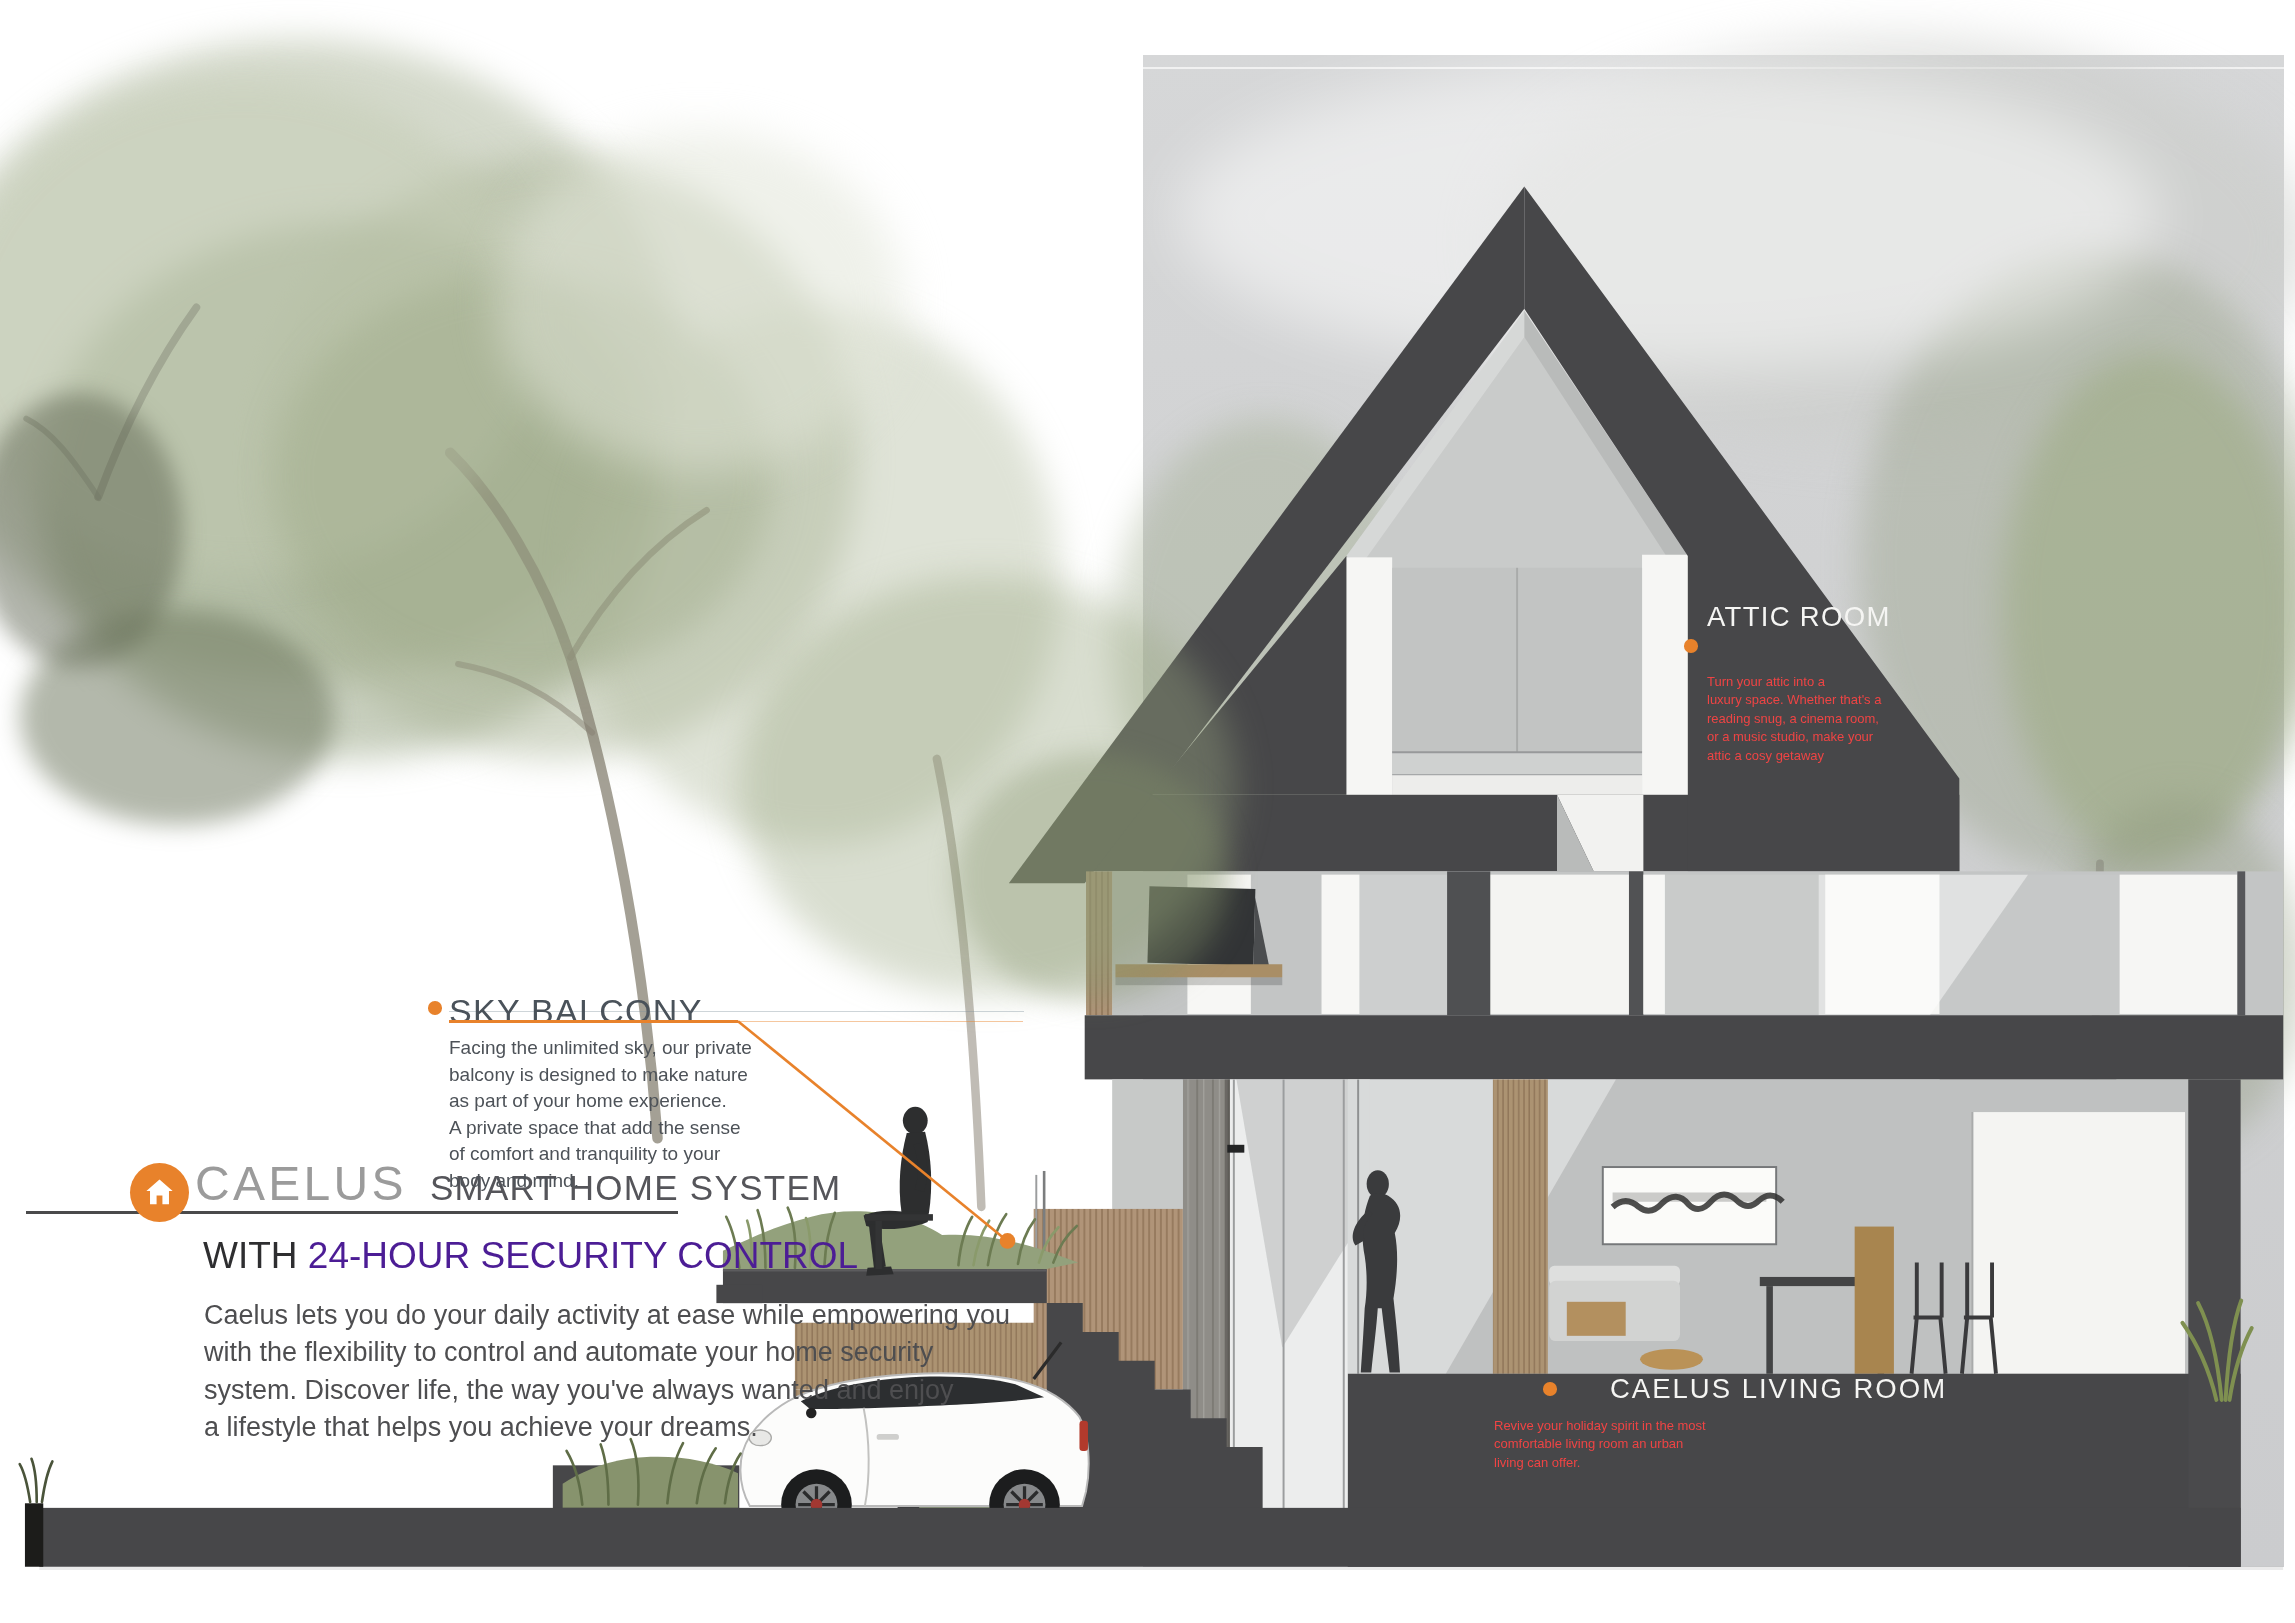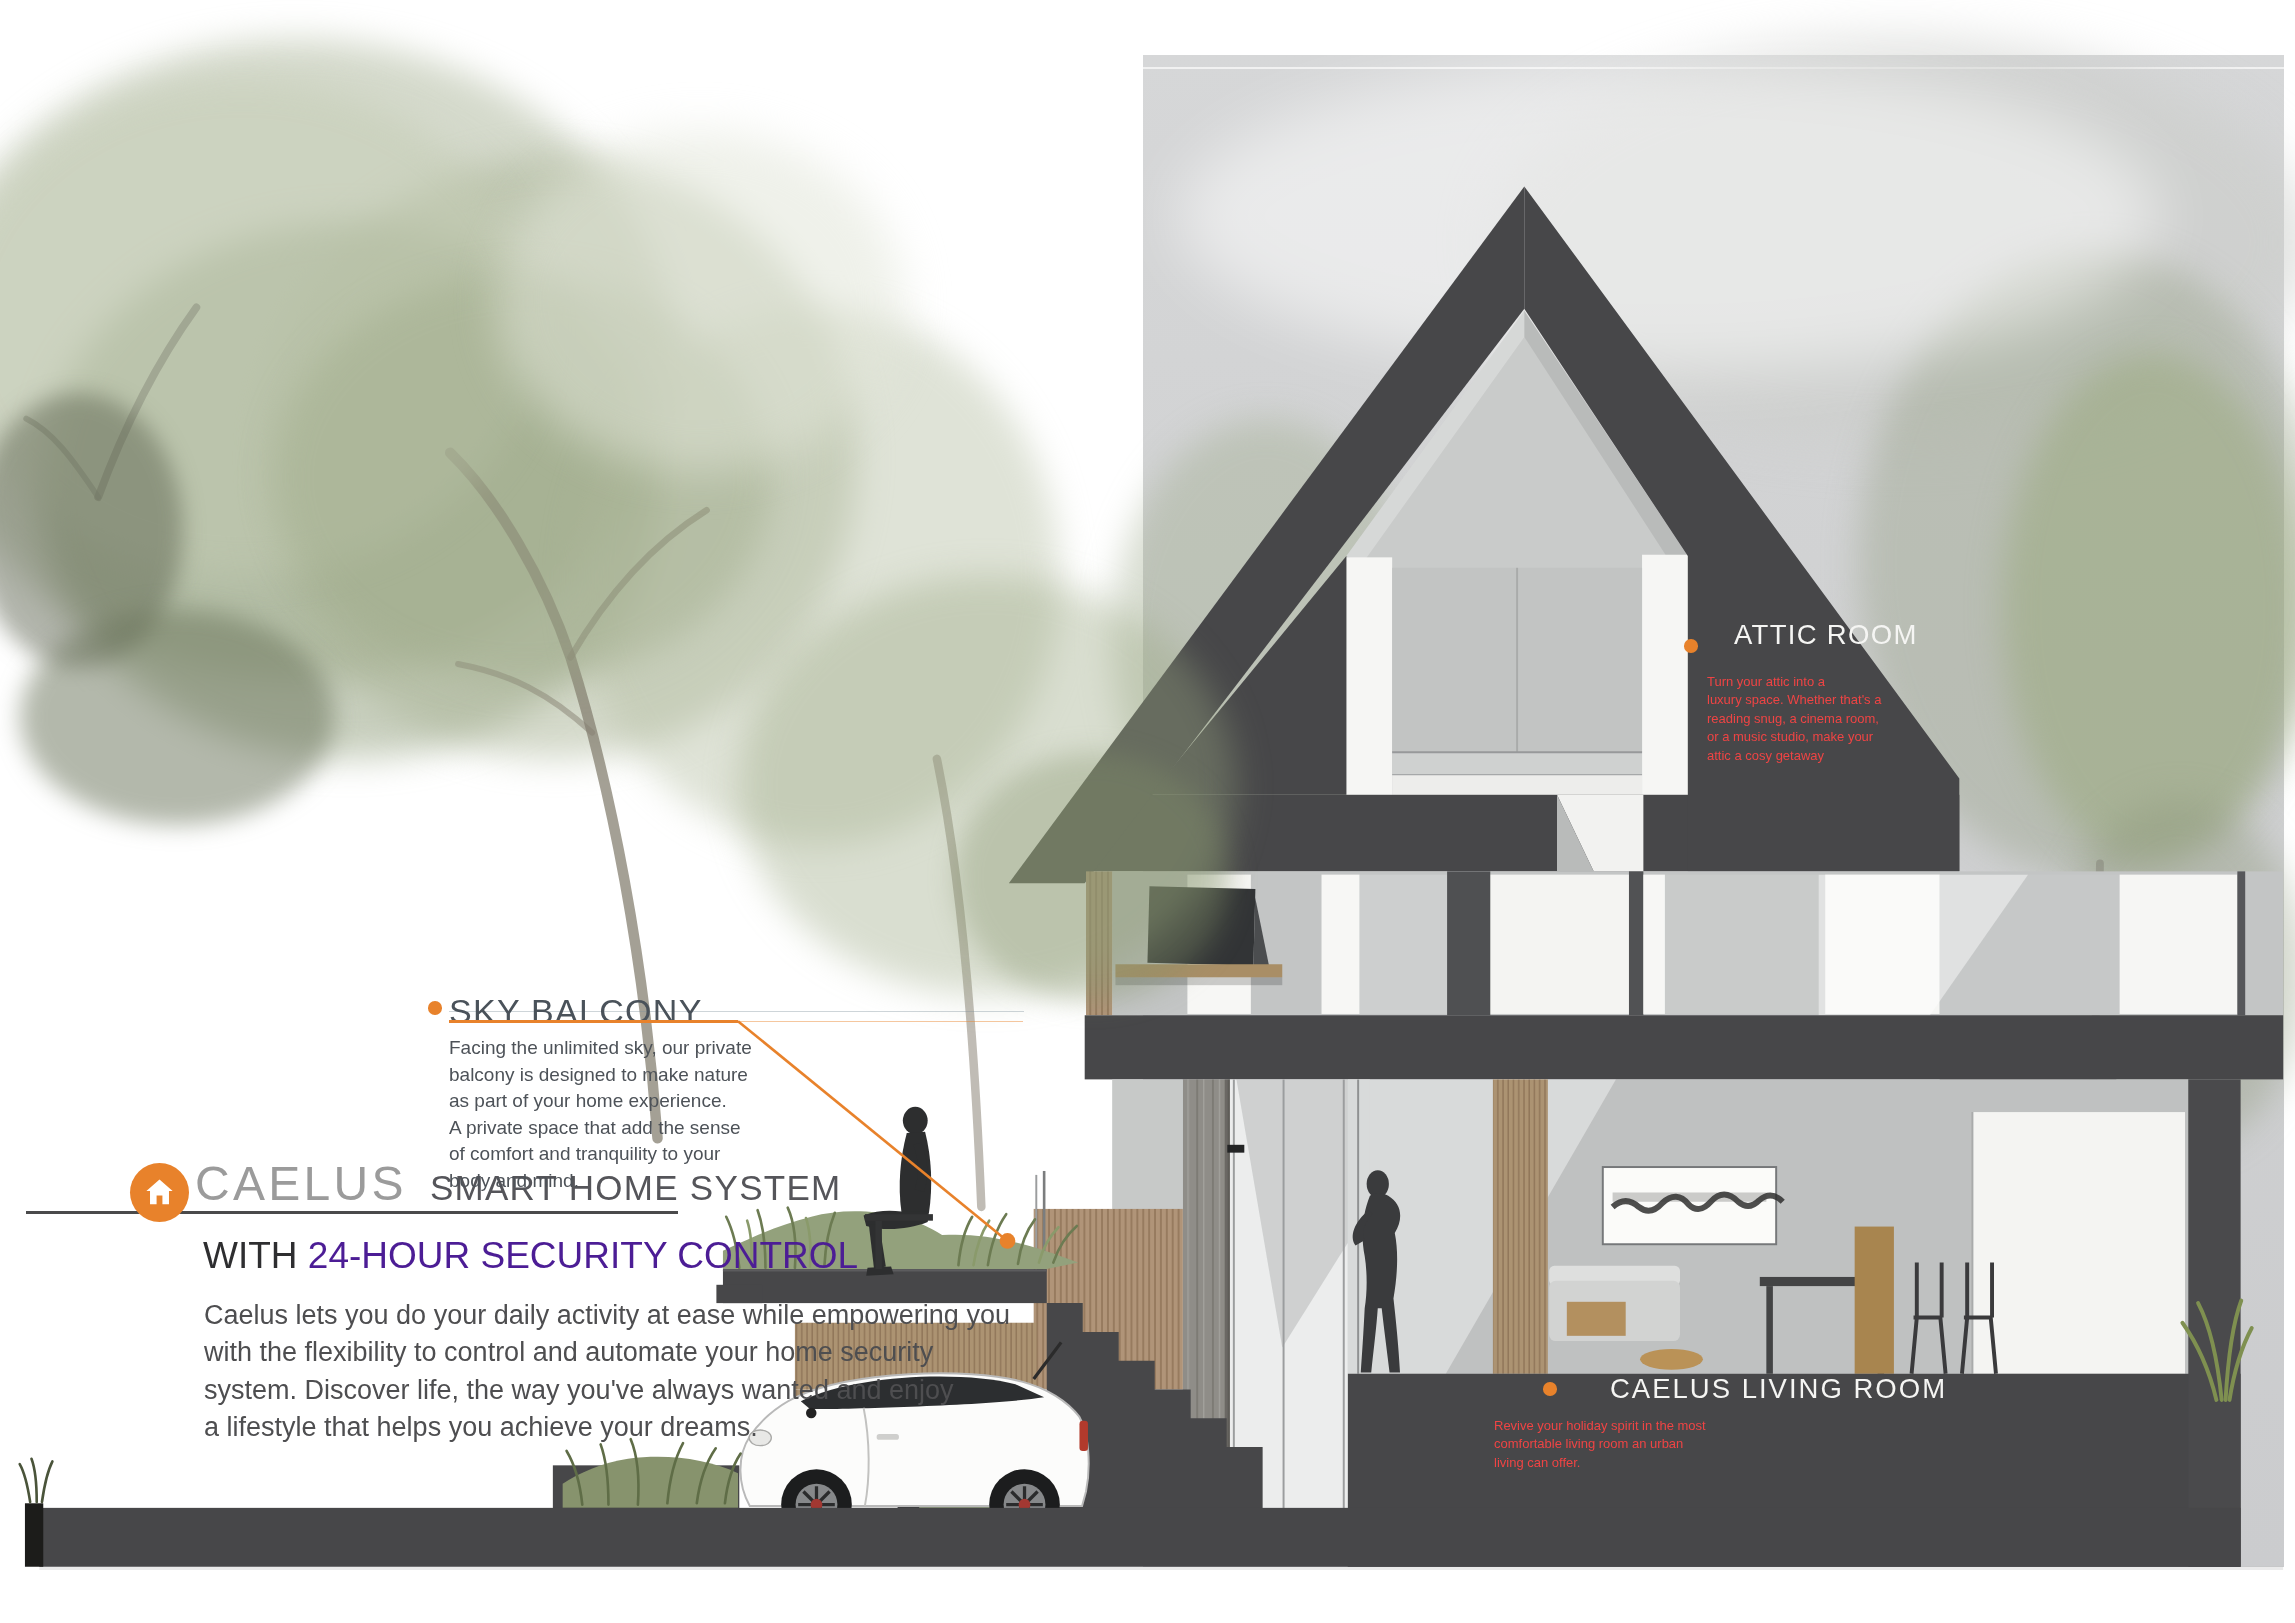--- a/index.html
+++ b/index.html
@@ -332,21 +332,21 @@
     <div class="sky-underline"></div>
     <div class="sky-underline-ext"></div>
     <div class="ann-body-dark" style="left:449px;top:1035px;">Facing the unlimited sky, our private
 balcony is designed to make nature
 as part of your home experience.
 A private space that add the sense
 of comfort and tranquility to your
 body and mind.</div>
 
     <div class="bullet" style="left:1684px;top:639px;"></div>
-    <div class="ann-title-light" style="left:1707px;top:619px;margin-left:27px;">ATTIC ROOM</div>
+    <div class="ann-title-light" style="left:1707px;top:601px;">ATTIC ROOM</div>
     <div class="ann-body-light" style="left:1707px;top:673px;">Turn your attic into a
 luxury space. Whether that's a
 reading snug, a cinema room,
 or a music studio, make your
 attic a cosy getaway</div>
 
     <div class="bullet" style="left:1543px;top:1382px;"></div>
     <div class="ann-title-light" style="left:1565px;top:1373px;letter-spacing:2px;margin-left:45px;">CAELUS LIVING ROOM</div>
     <div class="ann-body-light" style="left:1494px;top:1417px;">Revive your holiday spirit in the most
 comfortable living room an urban

